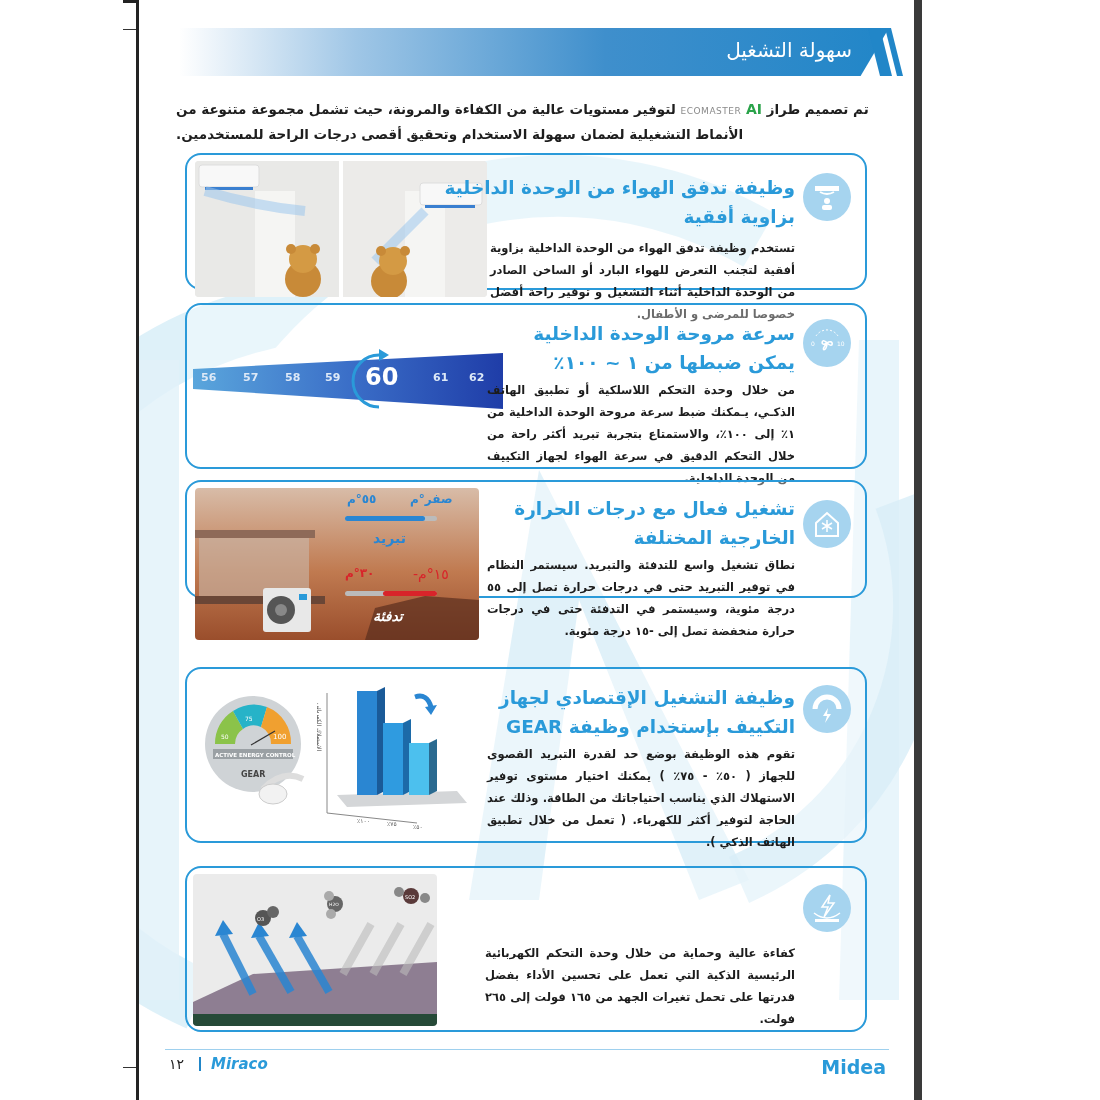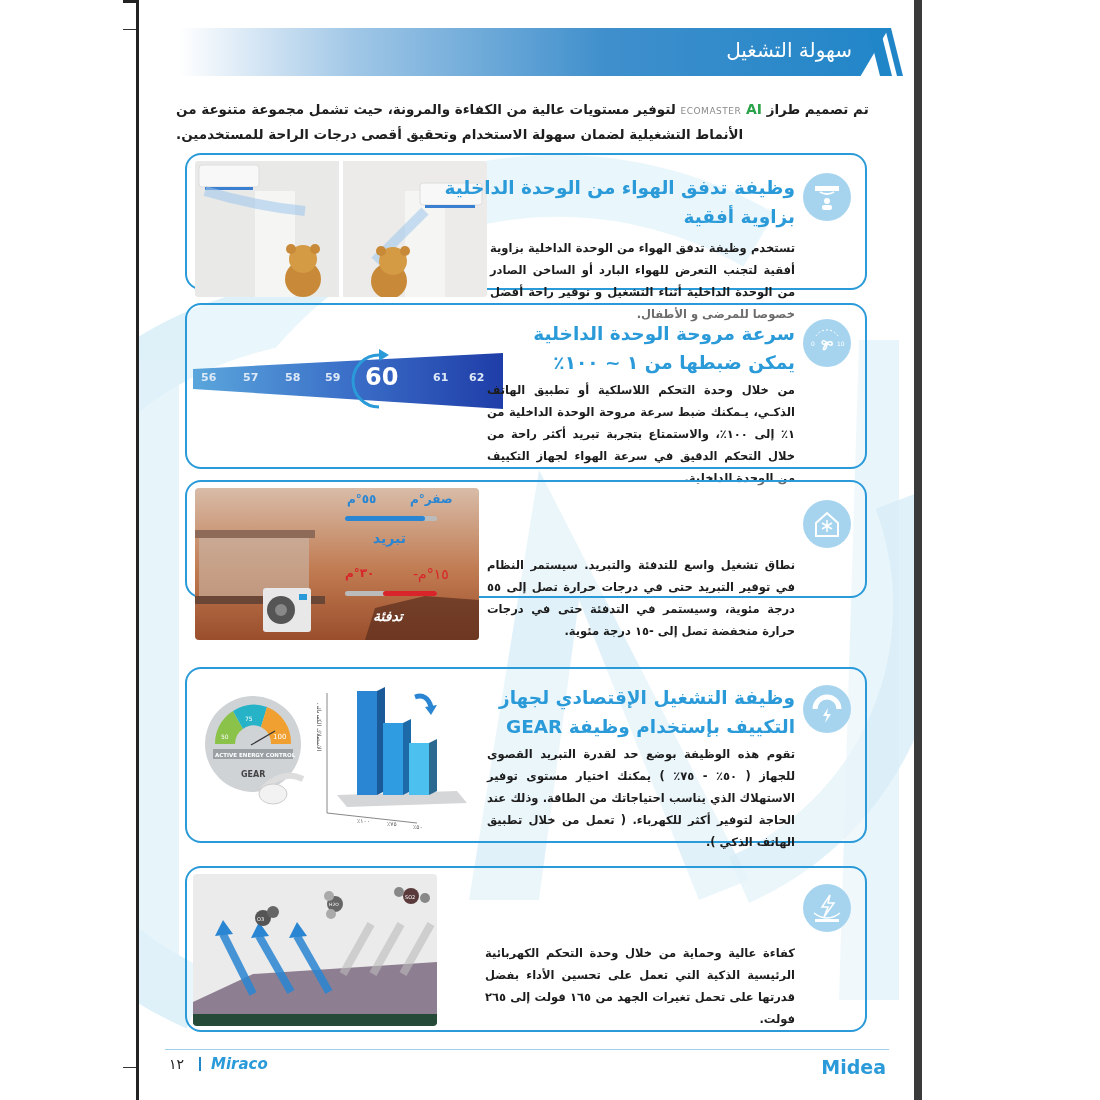--- a/index.html
+++ b/index.html
@@ -201,20 +201,24 @@
       <div style="position:absolute;left:178px;top:42px;font-size:14px;color:#2a86d2;font-weight:bold;">تبريد</div>
       <div style="position:absolute;left:150px;top:78px;font-size:12px;color:#d8242a;font-weight:bold;">٣٠°م</div>
       <div style="position:absolute;left:218px;top:78px;font-size:14px;color:#d8242a;font-weight:normal;">-١٥°م</div>
       <div style="position:absolute;left:178px;top:120px;font-size:14px;color:#ffffff;font-weight:bold;font-style:italic;">تدفئة</div>
     </div>
     <div class="card-icon" style="top:18px;">
       <svg width="32" height="32" viewBox="0 0 32 32">
           <path d="M5 15 L16 5 L27 15 L27 28 L5 28 Z" stroke="#fff" stroke-width="2" fill="none"></path>
           <path d="M16 12 L16 24 M11 15 L21 21 M21 15 L11 21" stroke="#fff" stroke-width="1.5"></path>
         </svg>
+    </div>
+    <div class="card-title" style="top:12px;">
+      <div>تشغيل فعال مع درجات الحرارة</div>
+      <div>الخارجية المختلفة</div>
     </div>
     <div class="card-body" style="top:72px;width:308px;">نطاق تشغيل واسع للتدفئة والتبريد. سيستمر النظام في توفير التبريد حتى في درجات حرارة تصل إلى ٥٥ درجة مئوية، وسيستمر في التدفئة حتى في درجات حرارة منخفضة تصل إلى -١٥ درجة مئوية.</div>
   </div>
 
   <div class="card" style="top:667px;height:176px;">
     <div class="card-img" style="left:16px;top:20px;width:110px;height:130px;">
       <svg width="110" height="130" viewBox="0 0 110 130">
         <circle cx="50" cy="55" r="48" fill="#cfd3d6"></circle>
         <path d="M 12 55 A 38 38 0 0 1 30 22 L 40 40 A 18 18 0 0 0 32 55 Z" fill="#8bc34a"></path>
         <path d="M 30 22 A 38 38 0 0 1 64 18 L 58 38 A 18 18 0 0 0 40 40 Z" fill="#26b3c8"></path>

